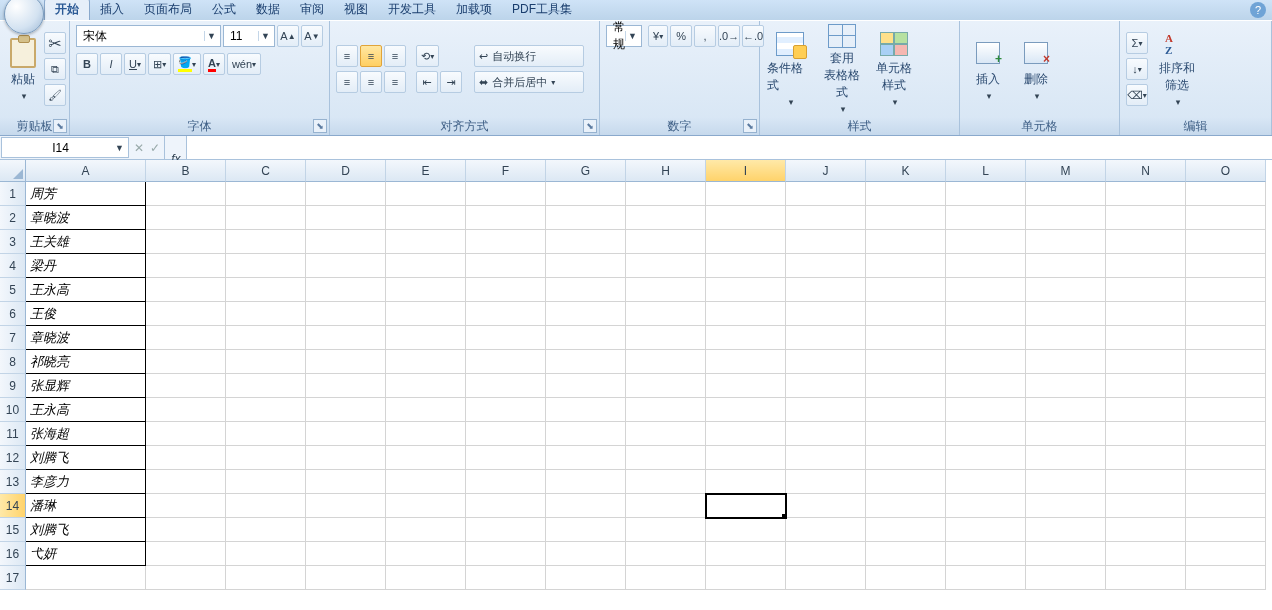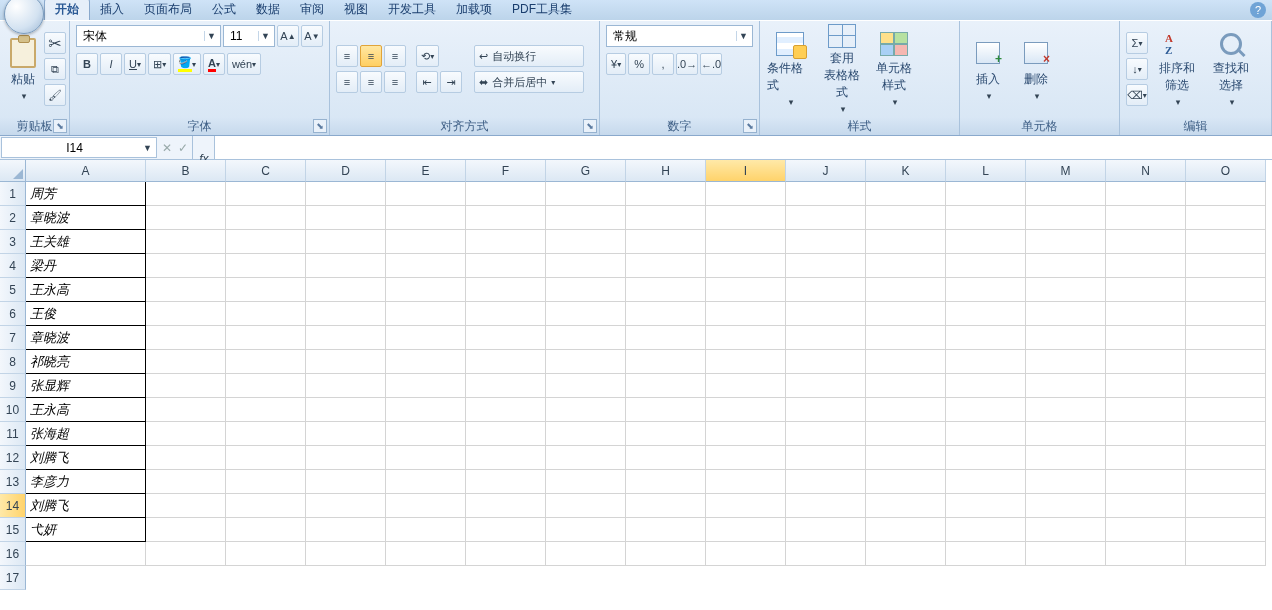--- a/index.html
+++ b/index.html
@@ -52,21 +52,21 @@
 .ico-insert::after{content:"+";position:absolute;right:-3px;bottom:-3px;color:#2e8b3d;font-weight:bold;}
 .ico-delete::after{content:"×";position:absolute;right:-3px;bottom:-3px;color:#c2392b;font-weight:bold;}
 .ico-sort{width:24px;height:24px;position:relative;font-family:serif;}
 .ico-sort::before{content:"A";position:absolute;left:0;top:0;color:#c2392b;font-size:11px;font-weight:bold;}
 .ico-sort::after{content:"Z";position:absolute;left:0;bottom:0;color:#2b5a95;font-size:11px;font-weight:bold;}
 .ico-find{width:22px;height:22px;border:3px solid #7a9bbd;border-radius:50%;position:relative;}
 .ico-find::after{content:"";position:absolute;width:10px;height:3px;background:#7a9bbd;transform:rotate(45deg);right:-7px;bottom:-2px;}
 
 
 .formula-bar{height:24px;background:#eef4fb;border-bottom:1px solid #a9c2dc;display:flex;align-items:stretch;}
-.name-box{width:156px;border:1px solid #a9c2dc;background:#fff;display:flex;align-items:center;padding:0 4px;margin:1px;}
+.name-box{width:128px;border:1px solid #a9c2dc;background:#fff;display:flex;align-items:center;padding:0 4px;margin:1px;}
 .name-box .val{flex:1;text-align:center;font-size:12px;}
 .name-box .ar{font-size:9px;color:#345;}
 .fx-btns{display:flex;align-items:center;padding:0 4px;gap:6px;border-right:1px solid #a9c2dc;}
 .fx-btns span{color:#9aa;font-size:12px;}
 .fx-label{font-style:italic;font-family:"Times New Roman",serif;color:#345;padding:16px 6px;display:flex;}
 .fx-input{flex:1;border:none;background:#fff;border-left:1px solid #a9c2dc;padding:0 4px;font-size:12px;outline:none;}
 
 
 .grid-wrap{position:absolute;left:0;right:0;top:160px;bottom:0;background:#fff;}
 .corner{position:absolute;left:0;top:0;width:26px;height:22px;background:linear-gradient(#f3f7fc,#dce8f4);border-right:1px solid #9bb7d4;border-bottom:1px solid #9bb7d4;}
@@ -206,21 +206,21 @@
             <span>⬌</span>
             <span>合并后居中</span>
             <span style="font-size:8px;">▾</span>
           </div>
       </div>
     </div>
     <div class="group-label"><span>对齐方式</span><span class="launcher">⬊</span></div>
   </div>
 
   <div class="group" style="width:160px;">
-    <div class="group-body" style="flex-direction:column;align-items:stretch;gap:6px;">
+    <div class="group-body" style="flex-direction:row;align-items:stretch;gap:6px;">
       <div class="dropdown">
           <span class="val">常规</span>
           <span class="ar">▼</span>
         </div>
       <div class="row">
         <div class="mini-btn wide">
             <span>¥</span>
             <span style="font-size:8px;">▾</span>
           </div>
         <div class="mini-btn">
@@ -309,28 +309,20 @@
             <span>⌫</span>
             <span style="font-size:8px;">▾</span>
           </div>
       </div>
       <div class="big-btn" style="width:50px;">
           <div class="ico">
             <div class="ico-sort"></div>
           </div>
           <span style="white-space:pre-line;text-align:center;">排序和
 筛选</span>
-          <span class="drop"></span>
-        </div>
-      <div class="big-btn" style="width:50px;">
-          <div class="ico">
-            <div class="ico-find"></div>
-          </div>
-          <span style="white-space:pre-line;text-align:center;">查找和
-选择</span>
           <span class="drop"></span>
         </div>
     </div>
     <div class="group-label"><span>编辑</span></div>
   </div>
 </div>
 
 <div class="formula-bar">
   <div class="name-box">
       <span class="val">I14</span>
@@ -600,20 +592,37 @@
         <div class="cell"></div>
         <div class="cell"></div>
         <div class="cell"></div>
         <div class="cell"></div>
         <div class="cell"></div>
         <div class="cell"></div>
         <div class="cell"></div>
         <div class="cell"></div>
       </div>
       <div class="cell-row">
+        <div class="cell first">潘琳</div>
+        <div class="cell"></div>
+        <div class="cell"></div>
+        <div class="cell"></div>
+        <div class="cell"></div>
+        <div class="cell"></div>
+        <div class="cell"></div>
+        <div class="cell"></div>
+        <div class="cell active-cell"></div>
+        <div class="cell"></div>
+        <div class="cell"></div>
+        <div class="cell"></div>
+        <div class="cell"></div>
+        <div class="cell"></div>
+        <div class="cell"></div>
+      </div>
+      <div class="cell-row">
         <div class="cell first">刘腾飞</div>
         <div class="cell"></div>
         <div class="cell"></div>
         <div class="cell"></div>
         <div class="cell"></div>
         <div class="cell"></div>
         <div class="cell"></div>
         <div class="cell"></div>
         <div class="cell"></div>
         <div class="cell"></div>

